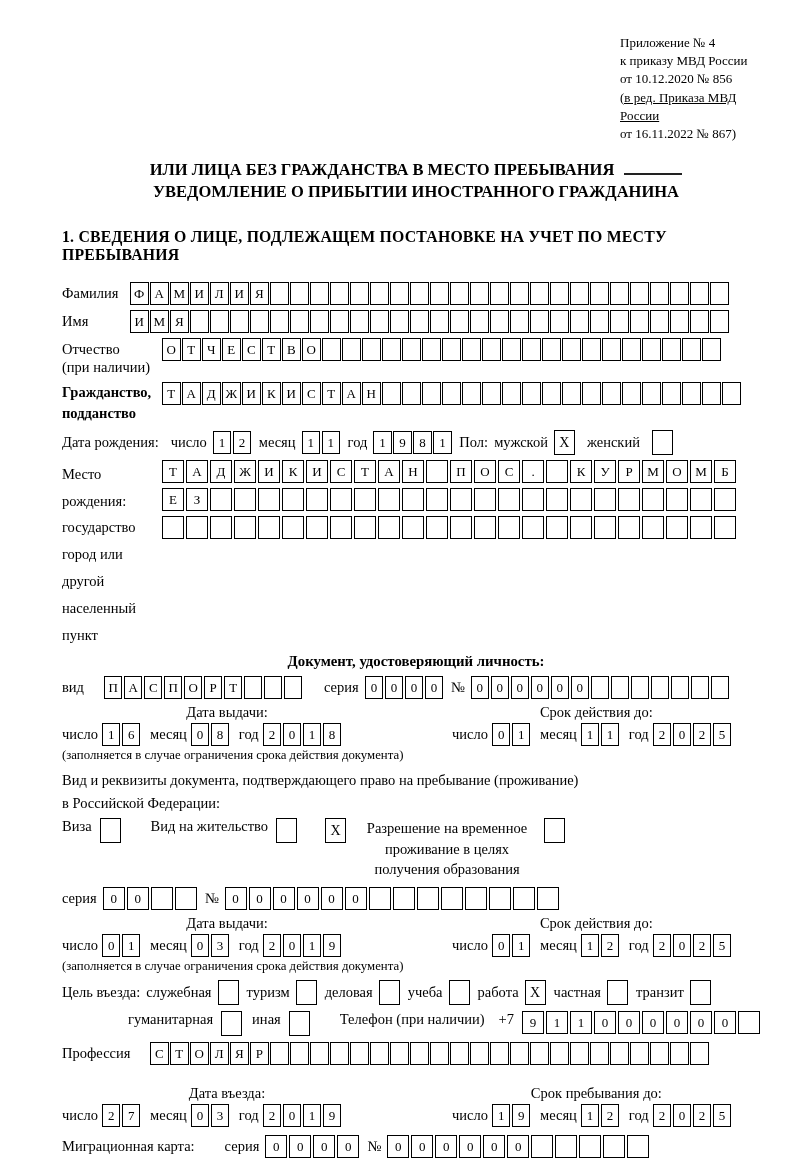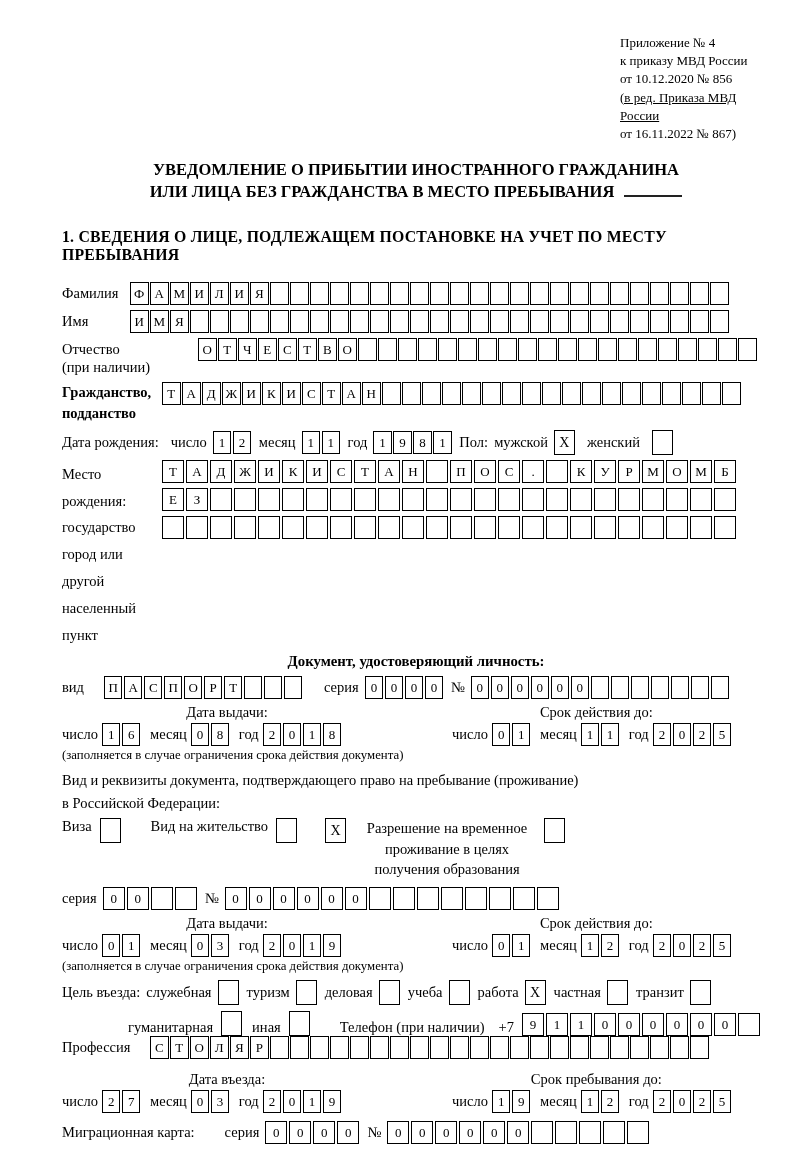--- a/index.html
+++ b/index.html
@@ -59,41 +59,41 @@
 
   .intro { line-height:1.55; margin-bottom:4px; }
 
   .cbrow { display:flex; align-items:flex-start; margin-bottom:8px; }
   .cbrow .cb { margin-left:8px; }
   .wrapc { text-align:center; line-height:1.4; }
   .w190 { width:200px; } .w175 { width:178px; }
 
   .purpose-row { display:flex; align-items:center; margin-bottom:6px; }
   .purpose-row .cb { margin:0 8px 0 6px; }
-  .purpose-row2 { display:flex; align-items:flex-end; padding-left:66px; }
+  .purpose-row2 { display:flex; align-items:flex-start; margin-bottom:6px; padding-left:66px; }
   .purpose-row2 .cb { margin:0 10px 0 8px; }
   .phone-prefix { margin:0 8px 0 14px; }
 </style>
 </head>
 <body>
 
 <div class="page">
 
   <div class="hdr">
     <div>Приложение № 4</div>
     <div>к приказу МВД России</div>
     <div>от 10.12.2020 № 856</div>
     <div class="ed">(в ред. Приказа МВД России</div>
     <div>от 16.11.2022 № 867)</div>
   </div>
 
 
   <div class="title">
+    <div><span>ИЛИ ЛИЦА БЕЗ ГРАЖДАНСТВА В МЕСТО ПРЕБЫВАНИЯ</span><span class="blankline"></span></div>
     <div>УВЕДОМЛЕНИЕ О ПРИБЫТИИ ИНОСТРАННОГО ГРАЖДАНИНА</div>
-    <div><span>ИЛИ ЛИЦА БЕЗ ГРАЖДАНСТВА В МЕСТО ПРЕБЫВАНИЯ</span><span class="blankline"></span></div>
   </div>
 
   <div class="sec-heading">1. СВЕДЕНИЯ О ЛИЦЕ, ПОДЛЕЖАЩЕМ ПОСТАНОВКЕ НА УЧЕТ ПО МЕСТУ ПРЕБЫВАНИЯ</div>
 
   <div class="form-body">
 
     <div class="row">
       <span class="lbl w68">Фамилия</span>
       <span class="boxes">
           <span class="box">Ф</span>
@@ -158,21 +158,21 @@
           <span class="box"></span>
           <span class="box"></span>
           <span class="box"></span>
           <span class="box"></span>
           <span class="box"></span>
           <span class="box"></span>
           <span class="box"></span>
         </span>
     </div>
 
-    <div class="row" style="margin-bottom:1px;gap:36px;">
+    <div class="row" style="margin-bottom:1px;">
       <span class="lbl w100">Отчество</span>
       <span class="boxes">
           <span class="box">О</span>
           <span class="box">Т</span>
           <span class="box">Ч</span>
           <span class="box">Е</span>
           <span class="box">С</span>
           <span class="box">Т</span>
           <span class="box">В</span>
           <span class="box">О</span>
@@ -622,21 +622,21 @@
           <span class="box"></span>
           <span class="box"></span>
           <span class="box"></span>
           <span class="box"></span>
           <span class="box"></span>
           <span class="box"></span>
           <span class="box"></span>
         </span>
     </div>
 
-    <div class="dpair" style="margin-top:12px;">
+    <div class="dpair" style="margin-top:20px;">
       <div class="dg-left">
         <div class="dglabel">Дата въезда:</div>
         <div class="dgrow">
           <span class="lbl">число</span>
           <span class="boxes">
               <span class="box">2</span>
               <span class="box">7</span>
             </span>
           <span class="lbl">месяц</span>
           <span class="boxes">

